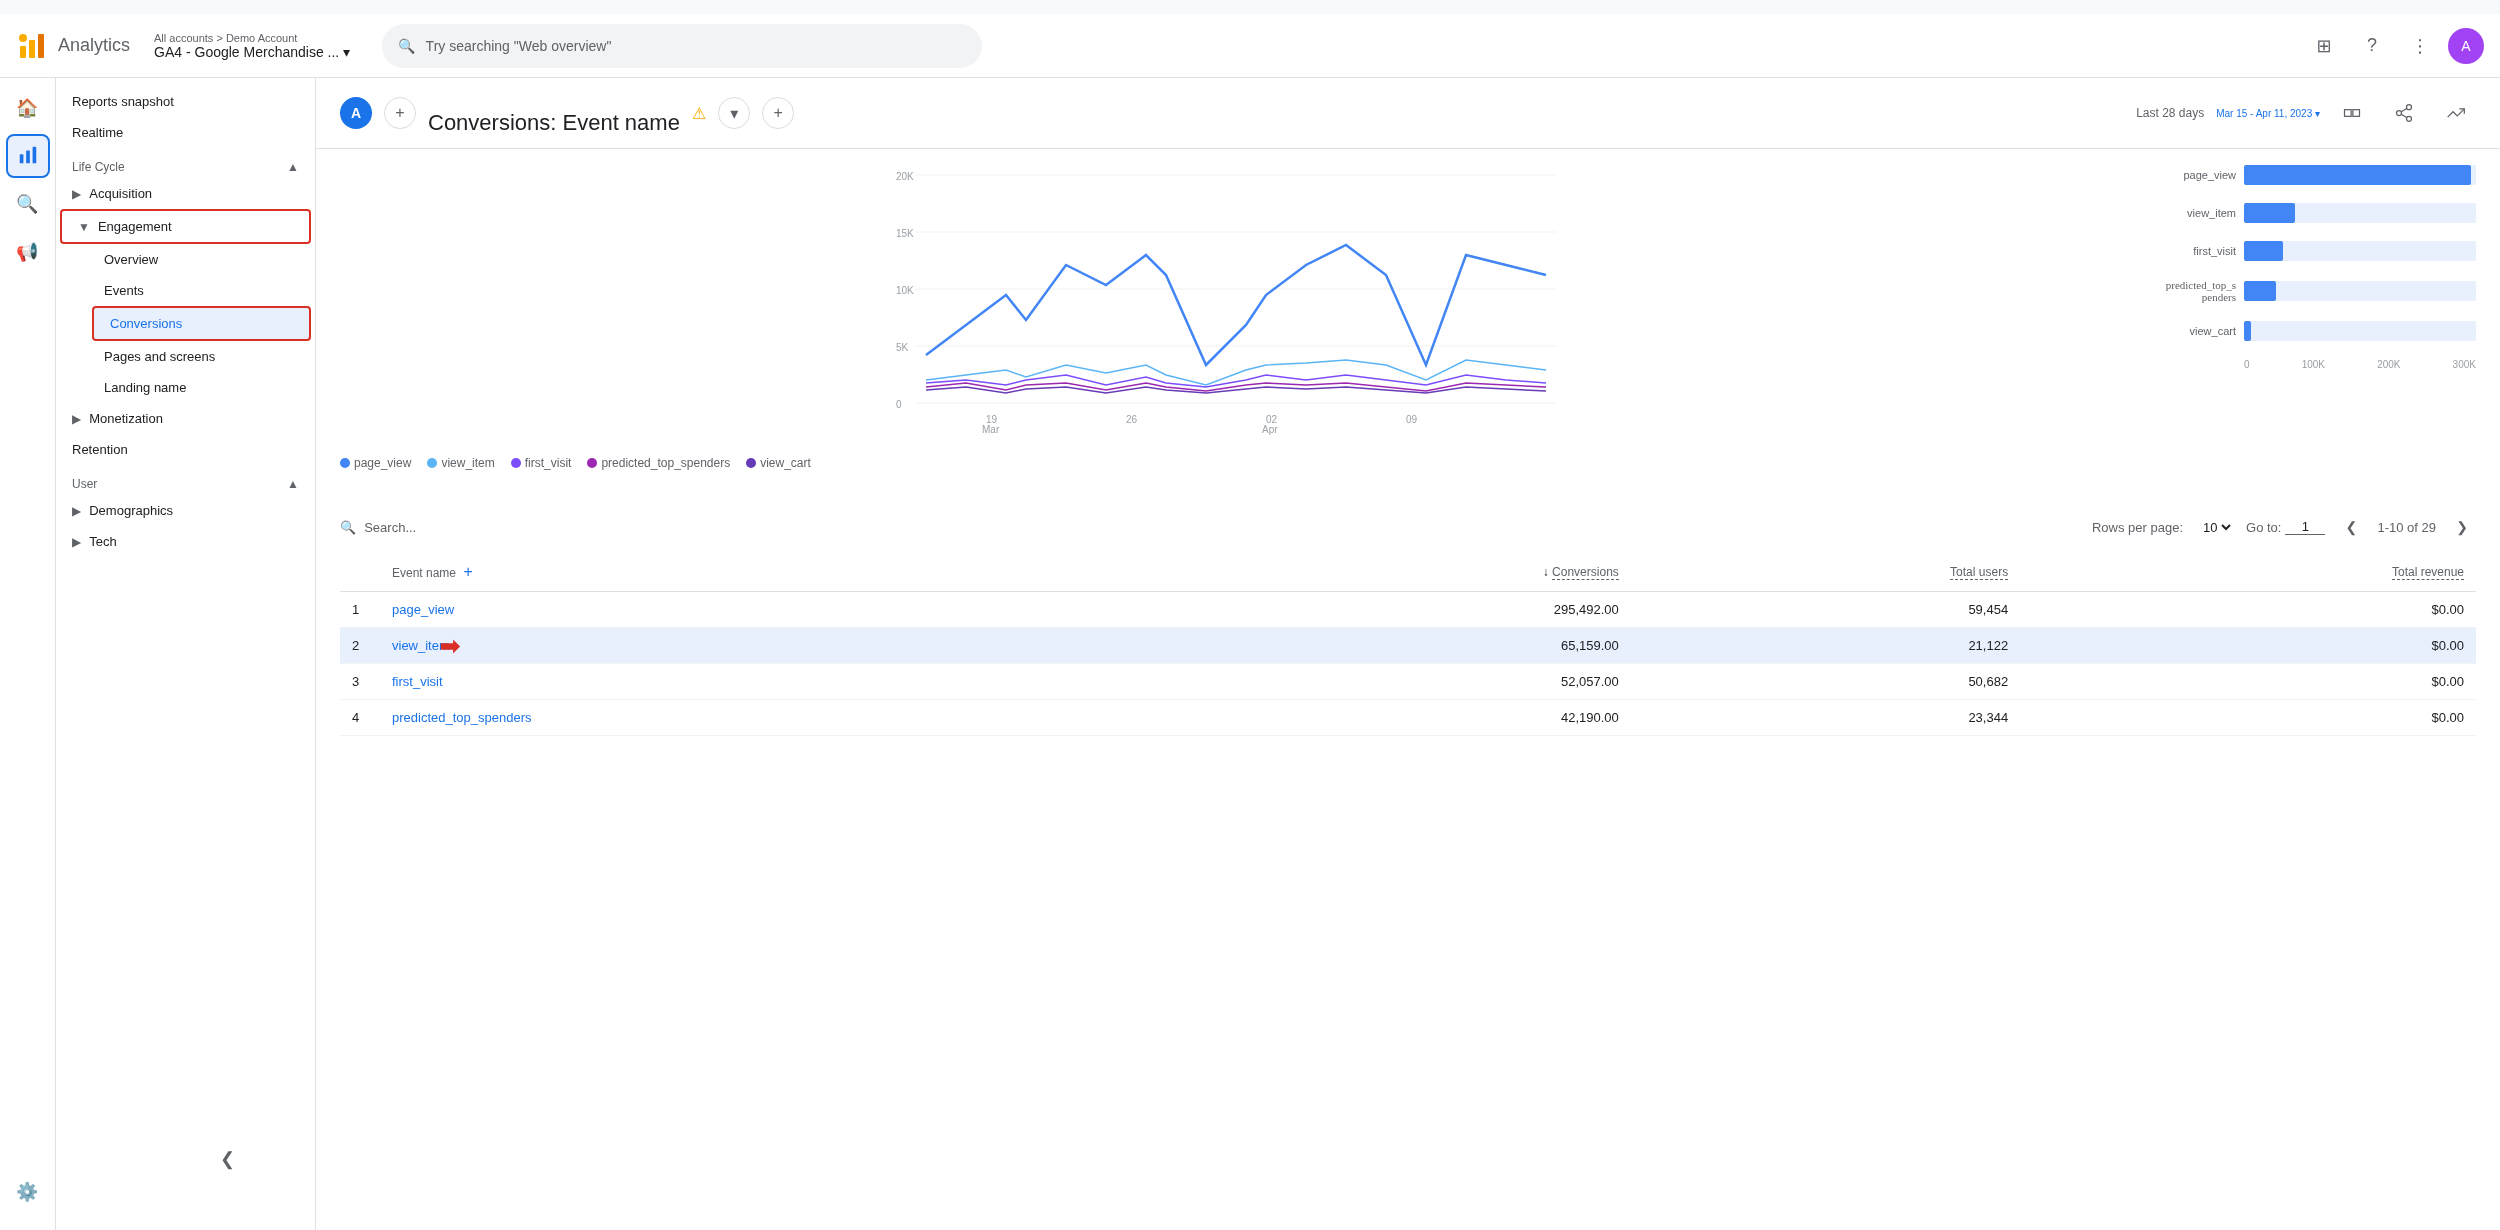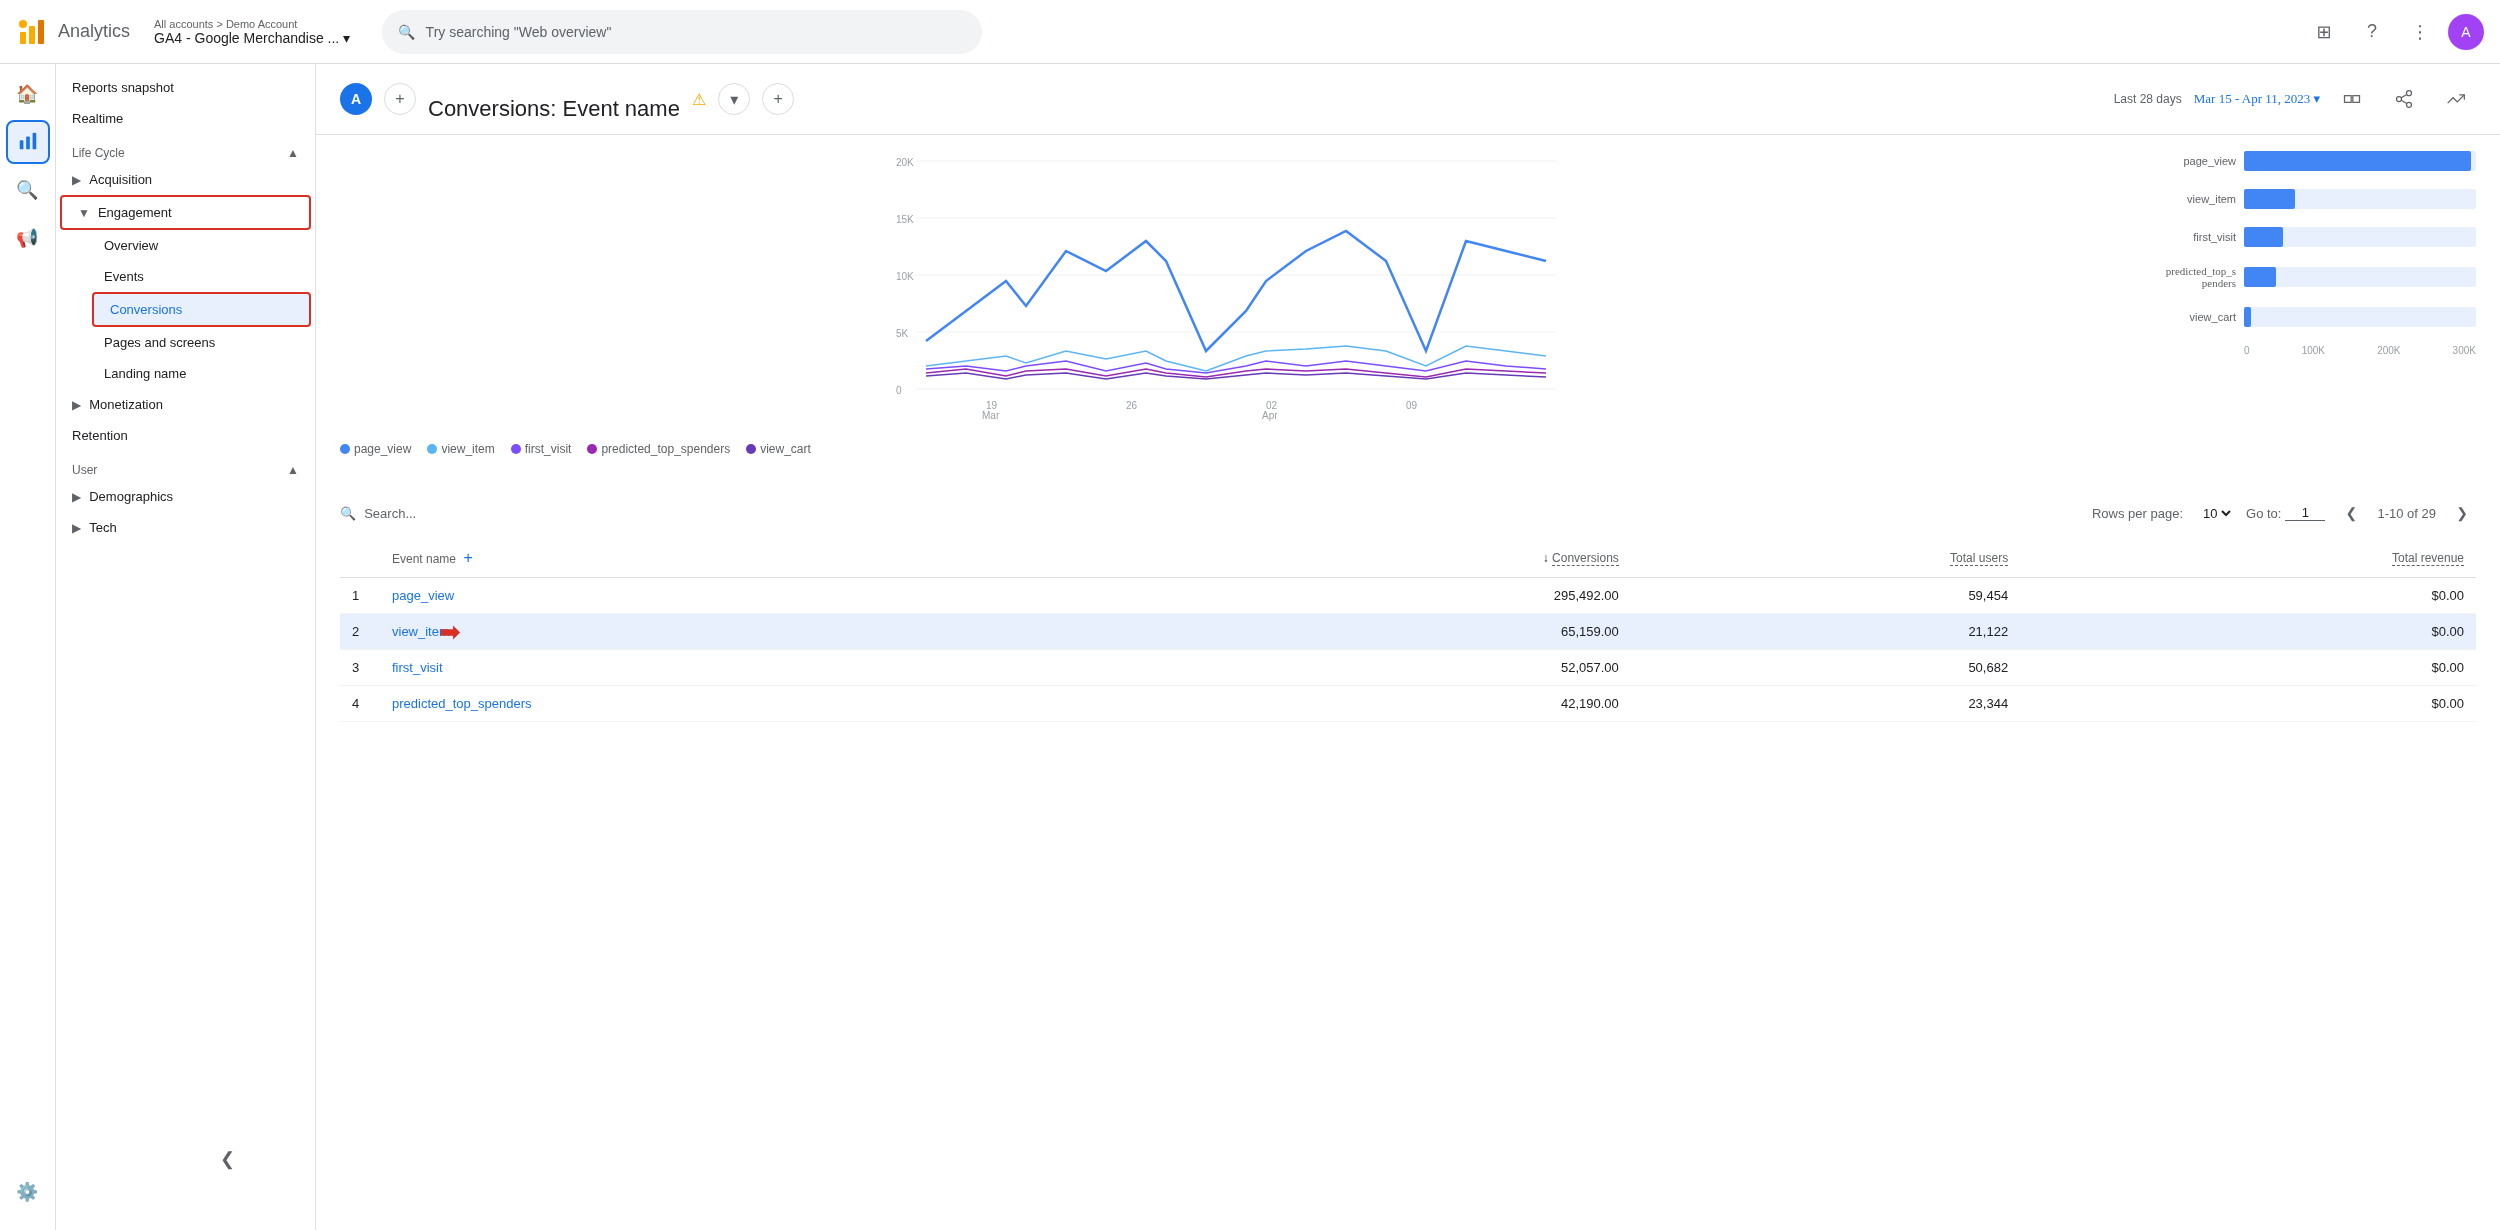--- a/index.html
+++ b/index.html
@@ -1,20 +1,20 @@
 <!DOCTYPE html>
 <html><head>
   <meta charset="utf-8">
   <style>
     * { box-sizing: border-box; margin: 0; padding: 0; }
     body { font-family: 'Google Sans', Arial, sans-serif; font-size: 13px; color: #202124; background: #f8f9fa; overflow: hidden; }
 
     
     .app-container { display: flex; flex-direction: column; height: 100vh; width: 2500px; }
-    .top-bar { display: flex; align-items: center; height: 64px; background: #fff; border-bottom: 1px solid #e0e0e0; padding: 0 16px; gap: 16px; flex-shrink: 0; }
+    .top-bar { display: flex; align-items: center; height: 64px; background: #fff; border-bottom: 1px solid #e0e0e0; padding: 0 16px; gap: 16px; flex-shrink: 0; margin-top: 14px; }
     .main-area { display: flex; flex: 1; overflow: hidden; }
     .icon-rail { width: 56px; background: #fff; border-right: 1px solid #e0e0e0; display: flex; flex-direction: column; align-items: center; padding-top: 8px; gap: 4px; }
     .sidebar { width: 260px; background: #fff; border-right: 1px solid #e0e0e0; overflow-y: auto; padding: 8px 0; }
     .content-area { flex: 1; overflow-y: auto; background: #fff; }
 
     
     .brand { display: flex; align-items: center; gap: 10px; }
     .brand-name { font-size: 18px; color: #5f6368; font-weight: 400; }
     .account-info { display: flex; flex-direction: column; margin-left: 8px; }
     .account-breadcrumb { font-size: 11px; color: #5f6368; }
@@ -33,21 +33,21 @@
     .sidebar-item { display: flex; align-items: center; padding: 8px 16px; cursor: pointer; color: #202124; font-size: 13px; gap: 8px; }
     .sidebar-item.selected-parent { border: 2px solid #d93025; border-radius: 4px; margin: 0 4px; }
     .sidebar-item.selected-child { border: 2px solid #d93025; border-radius: 4px; margin: 0 4px; background: #e8f0fe; color: #1a73e8; font-weight: 500; }
     .sidebar-sub { padding-left: 32px; }
     .chevron { font-size: 12px; color: #5f6368; }
 
     
     .content-header { display: flex; align-items: center; padding: 12px 24px; border-bottom: 1px solid #e0e0e0; gap: 12px; }
     .content-header-title { font-size: 22px; font-weight: 400; color: #202124; margin-top: 20px; }
     .header-actions { margin-left: auto; display: flex; align-items: center; gap: 12px; font-size: 12px; color: #5f6368; }
-    .date-range { display: flex; align-items: center; gap: 6px; cursor: pointer; color: #1a73e8; font-size: 13px; font-weight: 500; font-family: Liberation Serif, serif; }
+    .date-range { display: flex; align-items: center; gap: 6px; cursor: pointer; color: #1a73e8; font-size: 10px; font-weight: 500; }
     .circle-btn { width: 32px; height: 32px; border-radius: 50%; border: 1px solid #dadce0; background: #fff; display: flex; align-items: center; justify-content: center; cursor: pointer; color: #5f6368; font-size: 16px; }
     .user-badge { width: 32px; height: 32px; border-radius: 50%; background: #1a73e8; color: #fff; display: flex; align-items: center; justify-content: center; font-size: 14px; font-weight: 600; }
     .warning-icon { color: #f9ab00; font-size: 16px; }
 
     
     .chart-section { display: flex; padding: 16px 24px; gap: 24px; }
     .line-chart-area { flex: 1; min-height: 320px; position: relative; }
     .bar-chart-area { width: 360px; }
     .chart-legend { display: flex; gap: 16px; flex-wrap: wrap; margin-top: 8px; font-size: 12px; color: #5f6368; }
     .legend-item { display: flex; align-items: center; gap: 4px; }

